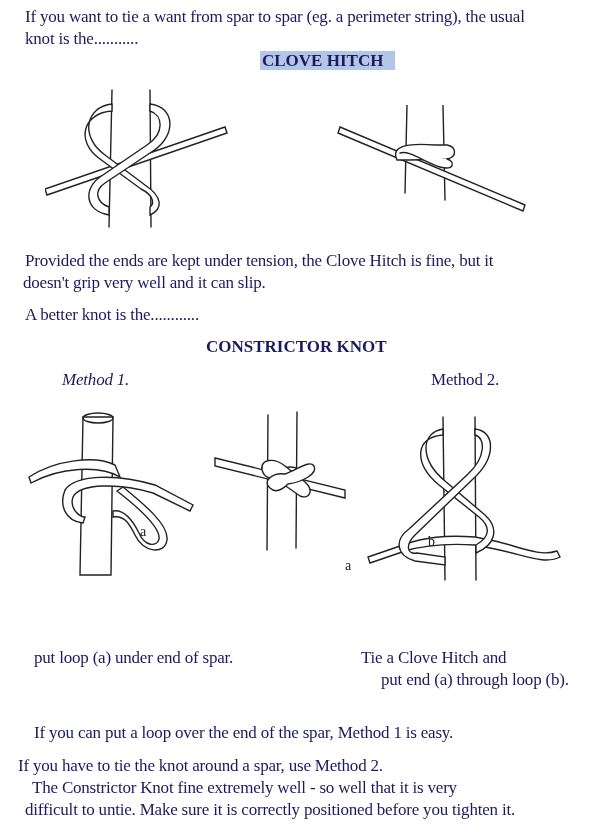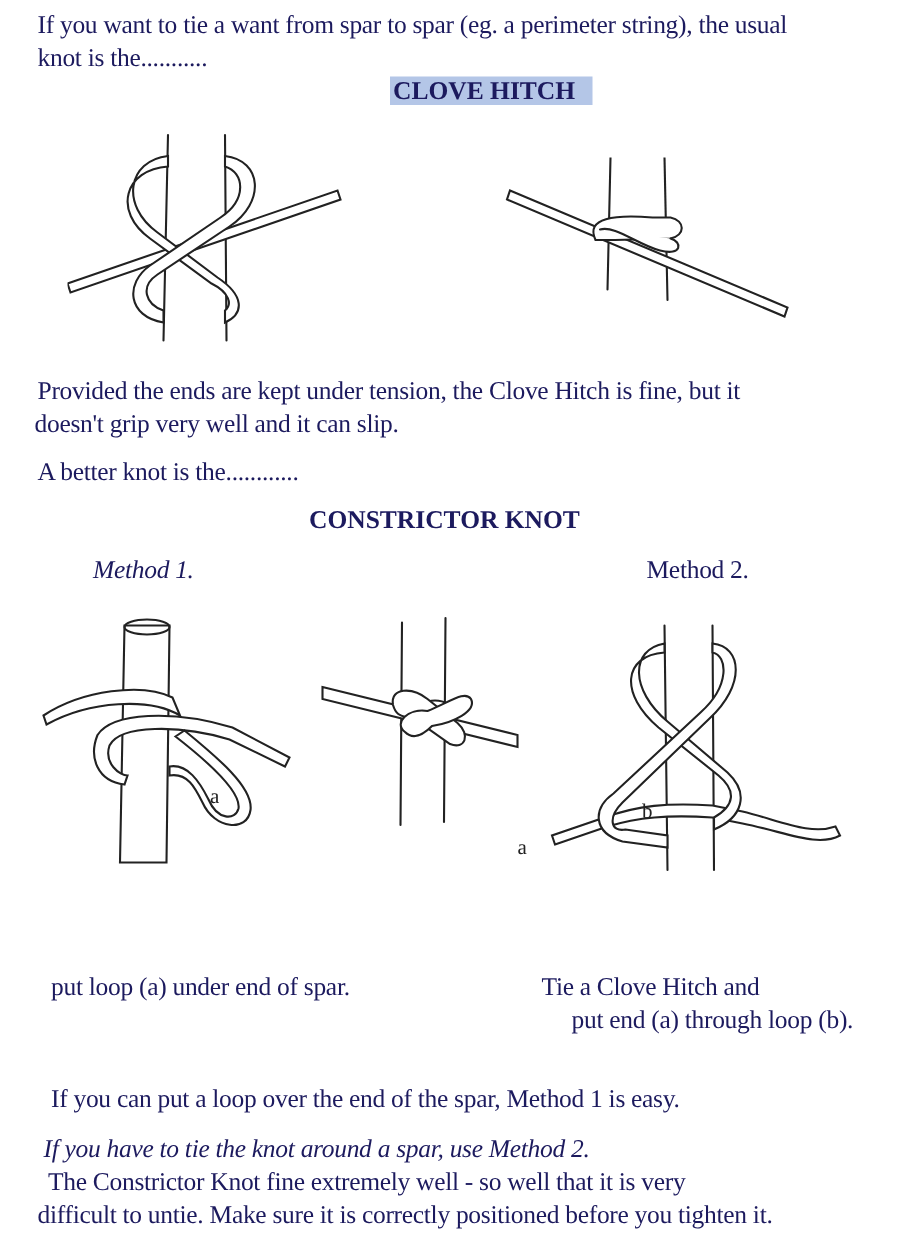--- a/index.html
+++ b/index.html
@@ -74,15 +74,15 @@
   <path class="rope" d="M140 24 C160 26, 162 52, 138 74 L80 130 C70 140, 72 150, 82 148 L110 152 L110 160 L80 156 C60 150, 60 134, 74 124 L132 70 C152 52, 150 32, 140 30 Z"></path>
 </svg>
 <div class="lbl" style="left:428px;top:534px;">b</div>
 <div class="lbl" style="left:345px;top:558px;">a</div>
 
 <div class="t" style="left:34px;top:647px;">put loop (a) under end of spar.</div>
 <div class="t" style="left:361px;top:647px;">Tie a Clove Hitch and</div>
 <div class="t" style="left:381px;top:669px;"> put end (a) through loop (b).</div>
 
 <div class="t" style="left:34px;top:722px;">If you can put a loop over the end of the spar, Method 1 is easy.</div>
-<div class="t" style="left:29px;top:755px;font-style:italic;">If you have to tie the knot around a spar, use Method 2.</div>
+<div class="t" style="left:18px;top:755px;">If you have to tie the knot around a spar, use Method 2.</div>
 <div class="t" style="left:32px;top:777px;"> The Constrictor Knot fine extremely well - so well that it is very</div>
 <div class="t" style="left:25px;top:799px;">difficult to untie.  Make sure it is correctly positioned before you tighten it.</div>
 
 </body></html>

